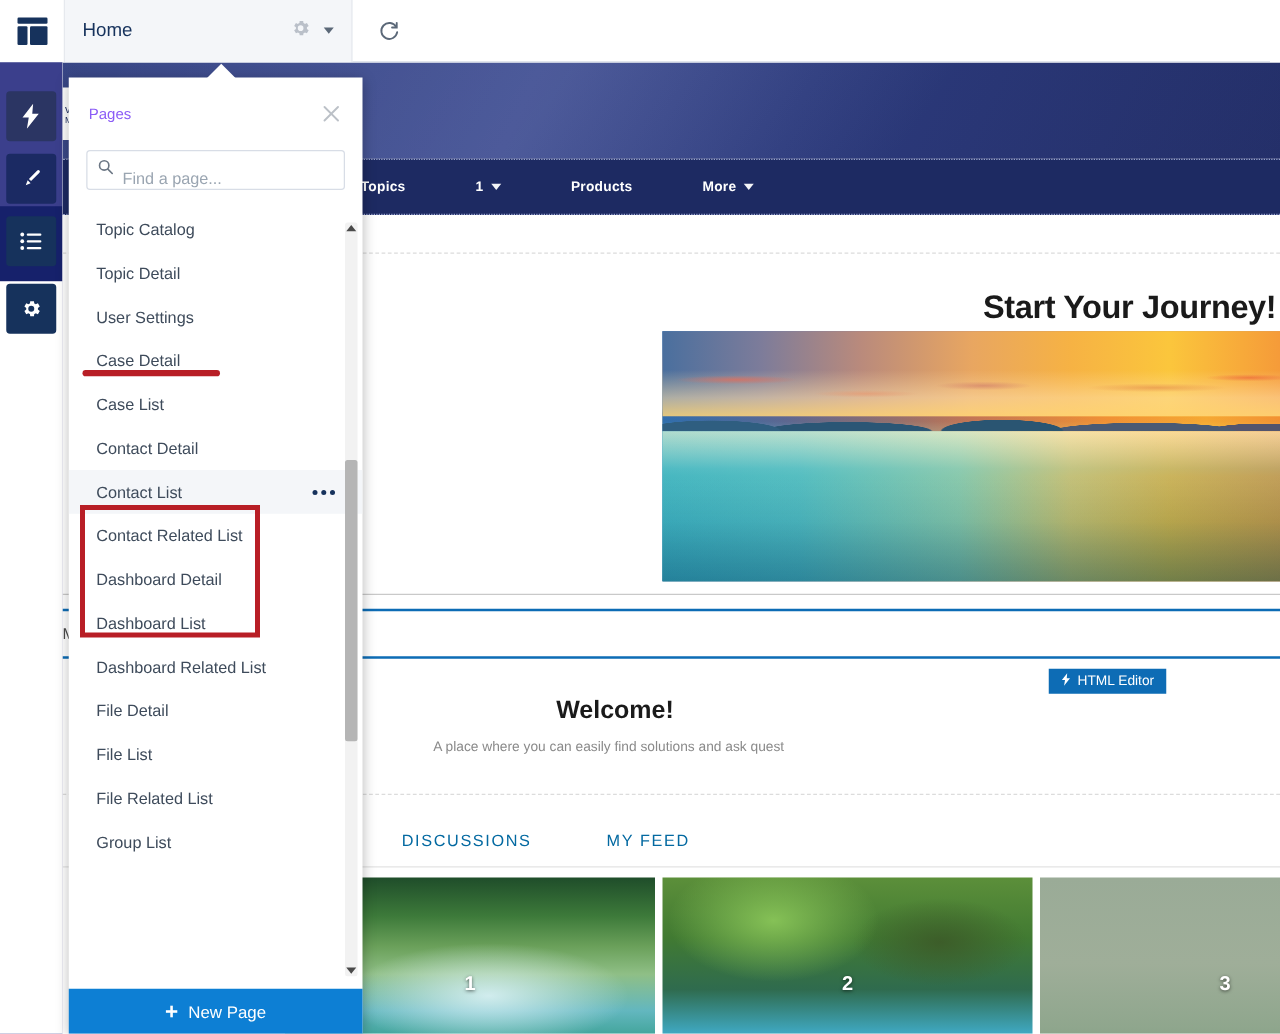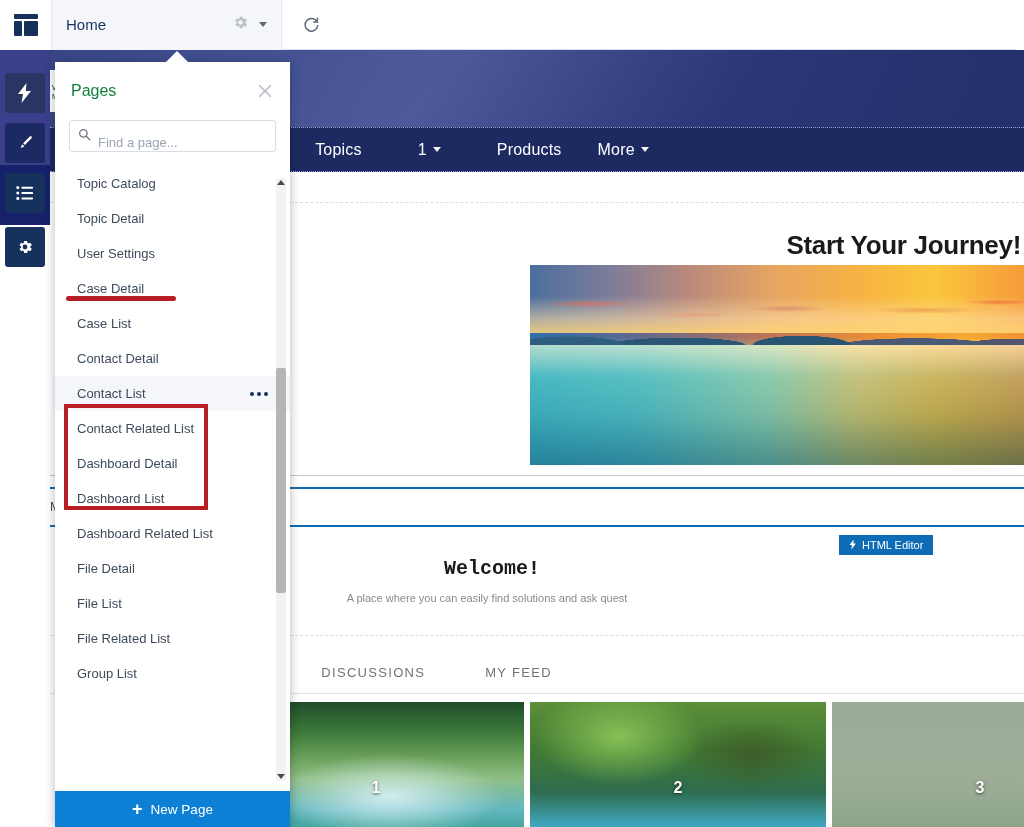--- a/index.html
+++ b/index.html
@@ -78,22 +78,22 @@
   .comm-logo .l1 { font-size:9px; color:#1a2a5e; line-height:10px; letter-spacing:-.2px; }
   .comm-logo .l2 { font-size:7px; color:#1a2a5e; line-height:9px; letter-spacing:.1px; }
 
   .comm-nav {
     position:absolute; left:0; top:77px; width:974px; height:45px;
     background:#1d2a62;
     border-top:1px dotted #9aa4d0; border-bottom:1px dotted #9aa4d0;
     display:flex; align-items:center;
   }
   .comm-nav .navitem {
-    color:#ffffff; font-size:16px; letter-spacing:.2px;
-    display:flex; align-items:center; gap:6px;
+    color:#ffffff; font-size:11px; letter-spacing:.2px;
+    display:flex; align-items:center; gap:6px;font-weight:bold;
   }
   .navchev { width:0;height:0;border-left:4px solid transparent;border-right:4px solid transparent;border-top:5px solid #ffffff; opacity:.95; }
 
   .comm-body { position:absolute; left:0; top:122px; width:974px; height:655px; background:#ffffff; }
 
   .sec-dash { border-top:1px dashed #dcdcdc; }
   .hero-title {
     position:absolute; right:0px; top:58px; width:974px; text-align:right; padding-right:3px;
     font-size:26px; font-weight:bold; color:#1a1a1a; letter-spacing:-.3px;
   }
@@ -155,27 +155,27 @@
     position:absolute; left:0px; top:303px; width:974px; height:80px;
     border-top:1px solid #c9c9c9;
   }
   .region-note {
     position:absolute; left:0px; top:315px; width:974px; height:40px;
     border-bottom:2px solid #0d6cb5; border-top:2px solid #0d6cb5;
     display:flex; align-items:center; padding-left:0px;
     font-size:12.5px; color:#4a4a4a; background:#fff;
   }
   .welcome-wrap { position:absolute; left:0; top:385px; width:974px; }
-  .welcome-h { text-align:center; font-size:20px; font-weight:bold; color:#1a1a1a; padding-right:90px;font-family:Liberation Mono, monospace; }
+  .welcome-h { text-align:center; font-size:20px; font-weight:bold; color:#1a1a1a; padding-right:90px; }
   .welcome-p { text-align:center; font-size:11px; color:#8a8a8a; margin-top:12px; padding-right:100px; white-space:nowrap; overflow:hidden; }
   .tabs-row {
     position:absolute; left:0; top:480px; width:974px; height:42px;
     border-bottom:1px solid #e4e4e4; display:flex; align-items:center; padding-left:180px; gap:60px;
   }
-  .tab-itm { font-size:13px; color:#737373; letter-spacing:1.3px; height:42px; display:flex; align-items:center; }
+  .tab-itm { font-size:13px; color:#0369a1; letter-spacing:1.3px; height:42px; display:flex; align-items:center; }
   .tab-itm.active { color:#b0433a; border-bottom:3px solid #b0433a; }
   .cards-row {
     position:absolute; left:0px; top:530px; width:974px; height:180px; display:flex; gap:6px; padding-left:178px;
   }
   .card {
     position:relative; width:296px; height:172px; overflow:hidden; flex:none;
   }
   .card .num {
     position:absolute; left:50%; top:50%; transform:translate(-50%,-50%);
     color:#ffffff; font-size:16px; font-weight:bold; text-shadow:0 1px 3px rgba(0,0,0,.6);
@@ -196,21 +196,21 @@
     position:absolute; left:55px; top:62px; width:235px; height:765px;
     background:#ffffff; box-shadow:0 2px 10px rgba(0,0,0,.28);
     z-index:20; display:flex; flex-direction:column;
   }
   .panel-arrow {
     position:absolute; left:110px; top:-11px; width:0; height:0;
     border-left:12px solid transparent; border-right:12px solid transparent;
     border-bottom:12px solid #ffffff; z-index:21;
   }
   .panel-head { height:58px; display:flex; align-items:center; padding:0 16px; }
-  .panel-title { font-size:16px; color:#15803d; flex:1; }
+  .panel-title { font-size:12px; color:#8b5cf6; flex:1; }
   .panel-close { width:18px; height:18px; opacity:.45; cursor:pointer; }
   .panel-search { padding:0 14px 14px; }
   .search-box {
     height:32px; border:1px solid #d8dde6; border-radius:3px;
     display:flex; align-items:center; padding:0 8px; gap:7px; background:#fff;
   }
   .search-box input {
     border:0; outline:0; font-size:13px; color:#54698d; width:100%;
     font-family:"Liberation Sans", sans-serif; background:transparent;margin-top:12px;
   }
@@ -338,21 +338,21 @@
       <span class="navitem" style="margin-left:54px">
         <span>Topics</span>
       </span>
       <span class="navitem" style="margin-left:56px">
         <span>1</span>
         <span class="navchev"></span>
       </span>
       <span class="navitem" style="margin-left:56px">
         <span>Products</span>
       </span>
-      <span class="navitem" style="margin-left:36px">
+      <span class="navitem" style="margin-left:56px">
         <span>More</span>
         <span class="navchev"></span>
       </span>
     </div>
 
     <div class="comm-body">
       <div class="sec-dash" style="position:absolute;left:0;top:30px;width:974px"></div>
 
       <div class="hero-title">Start Your Journey!</div>
 

